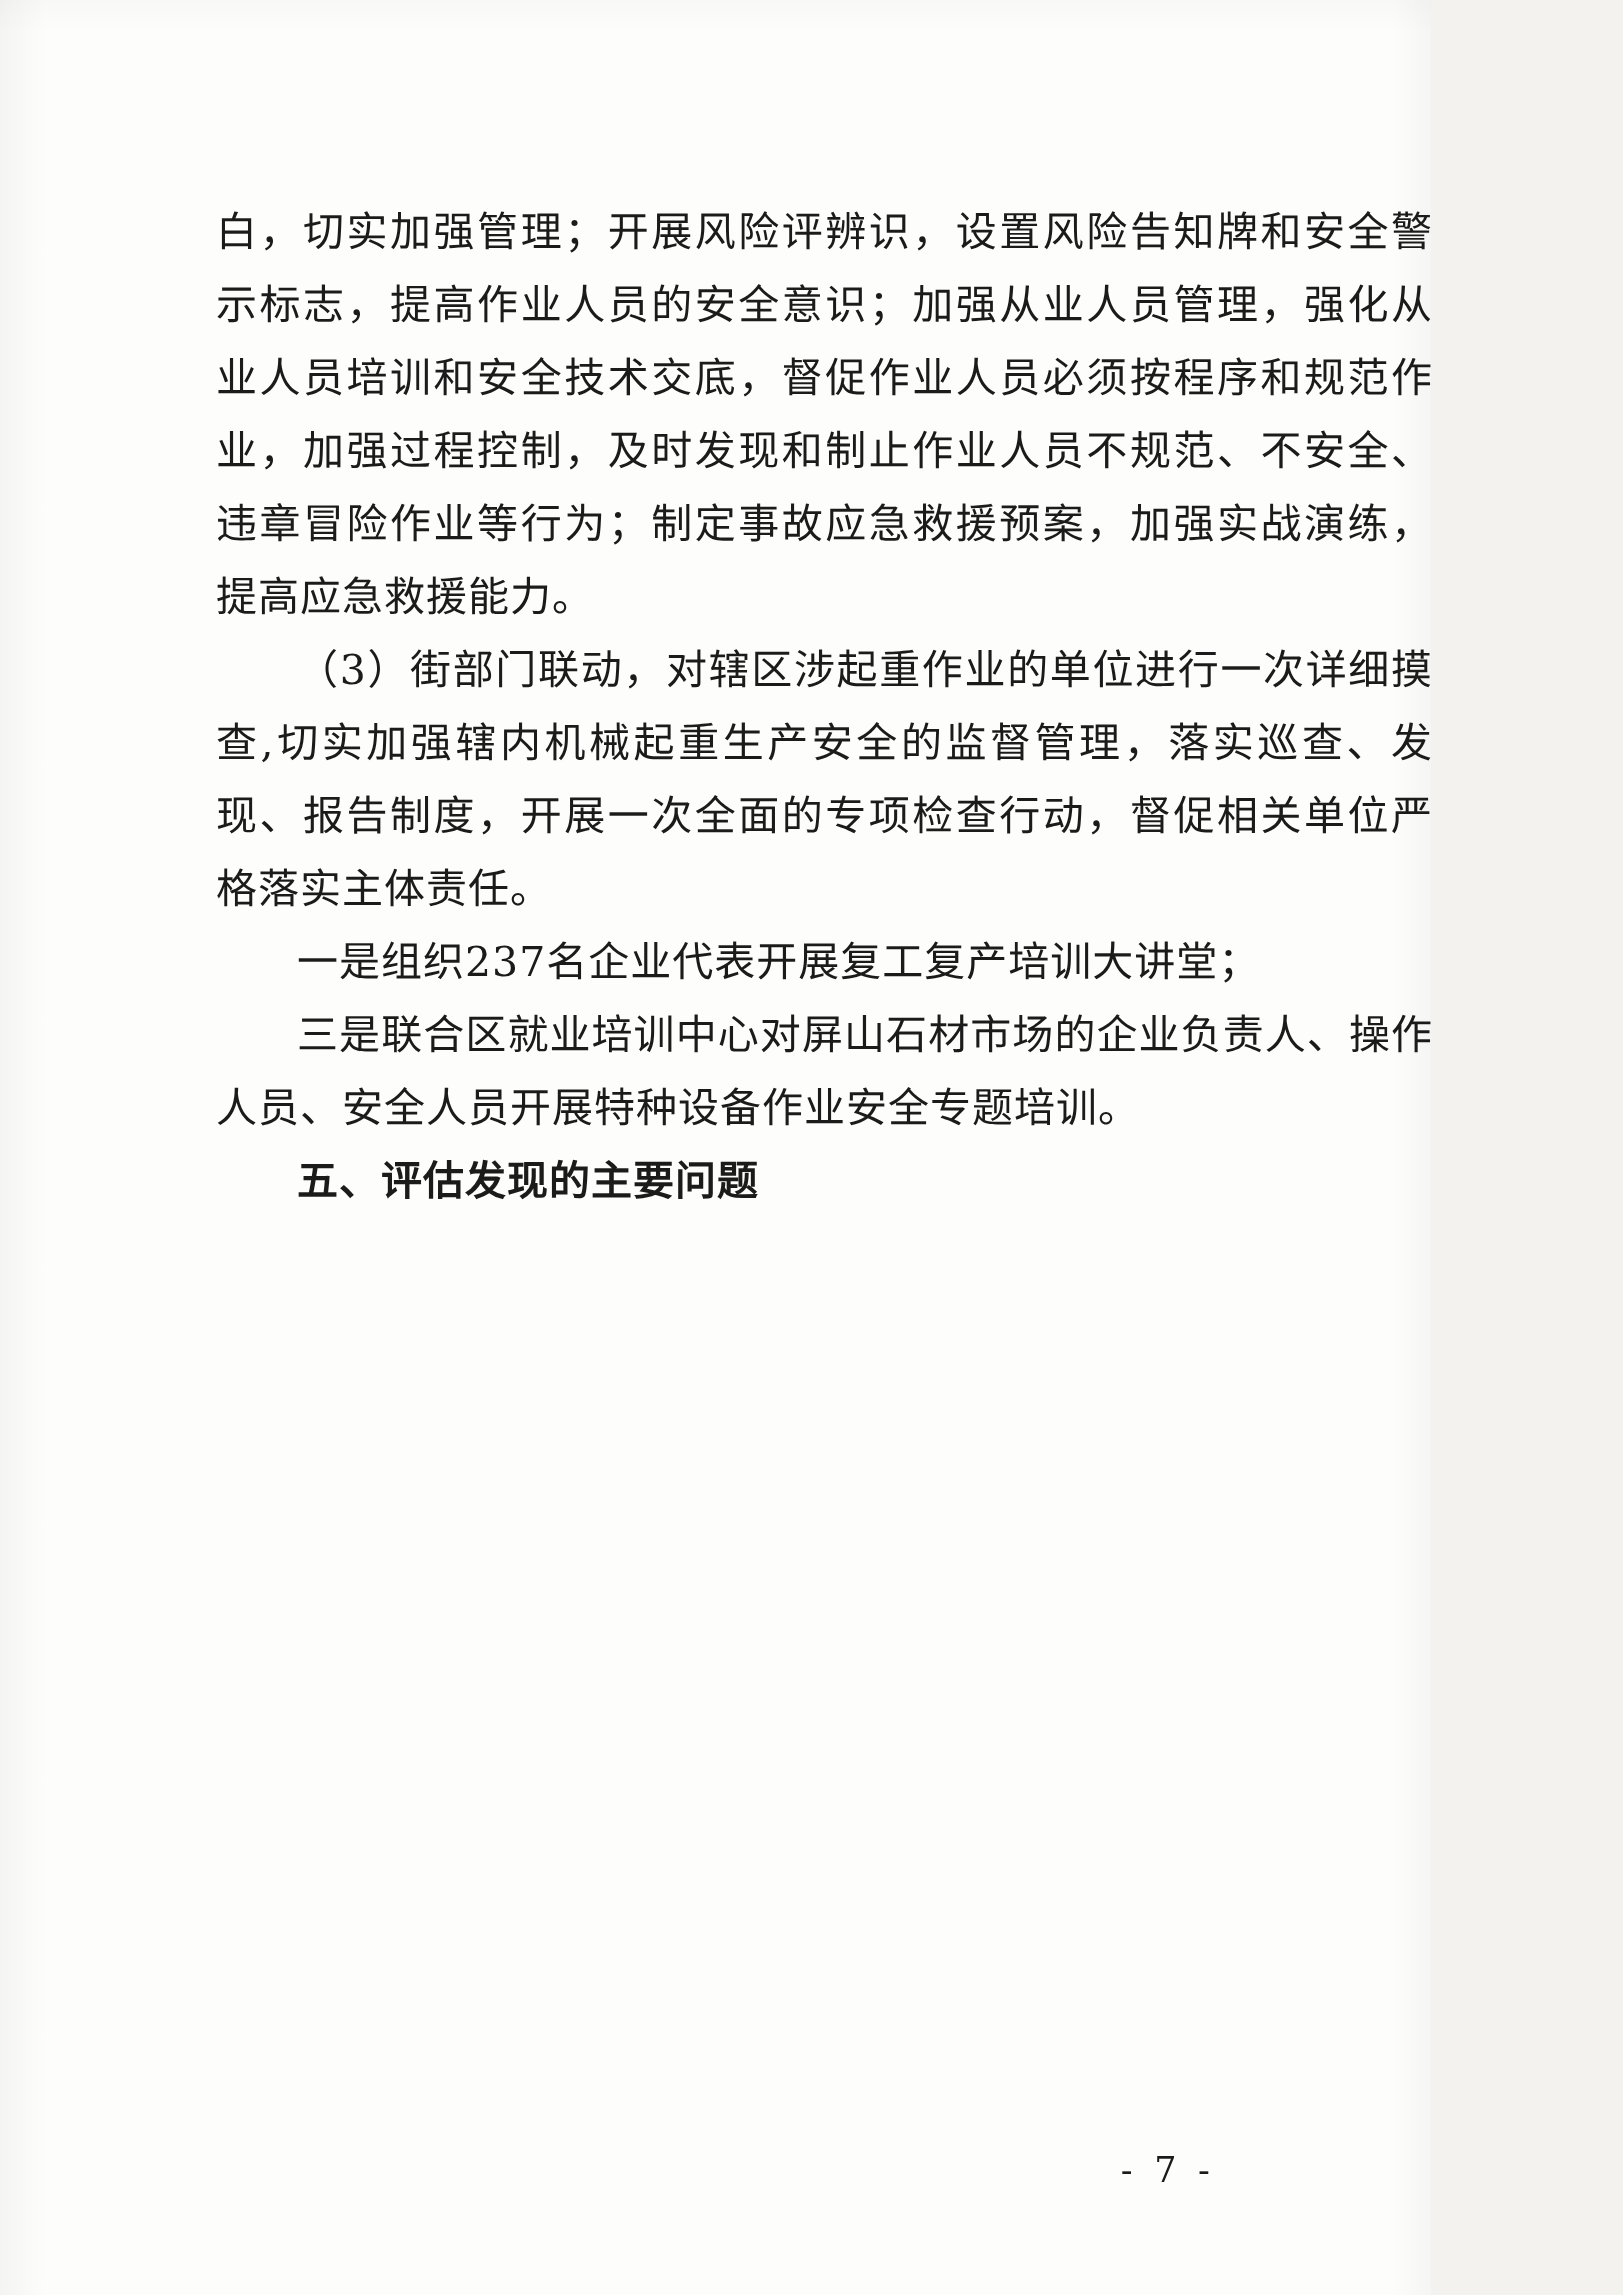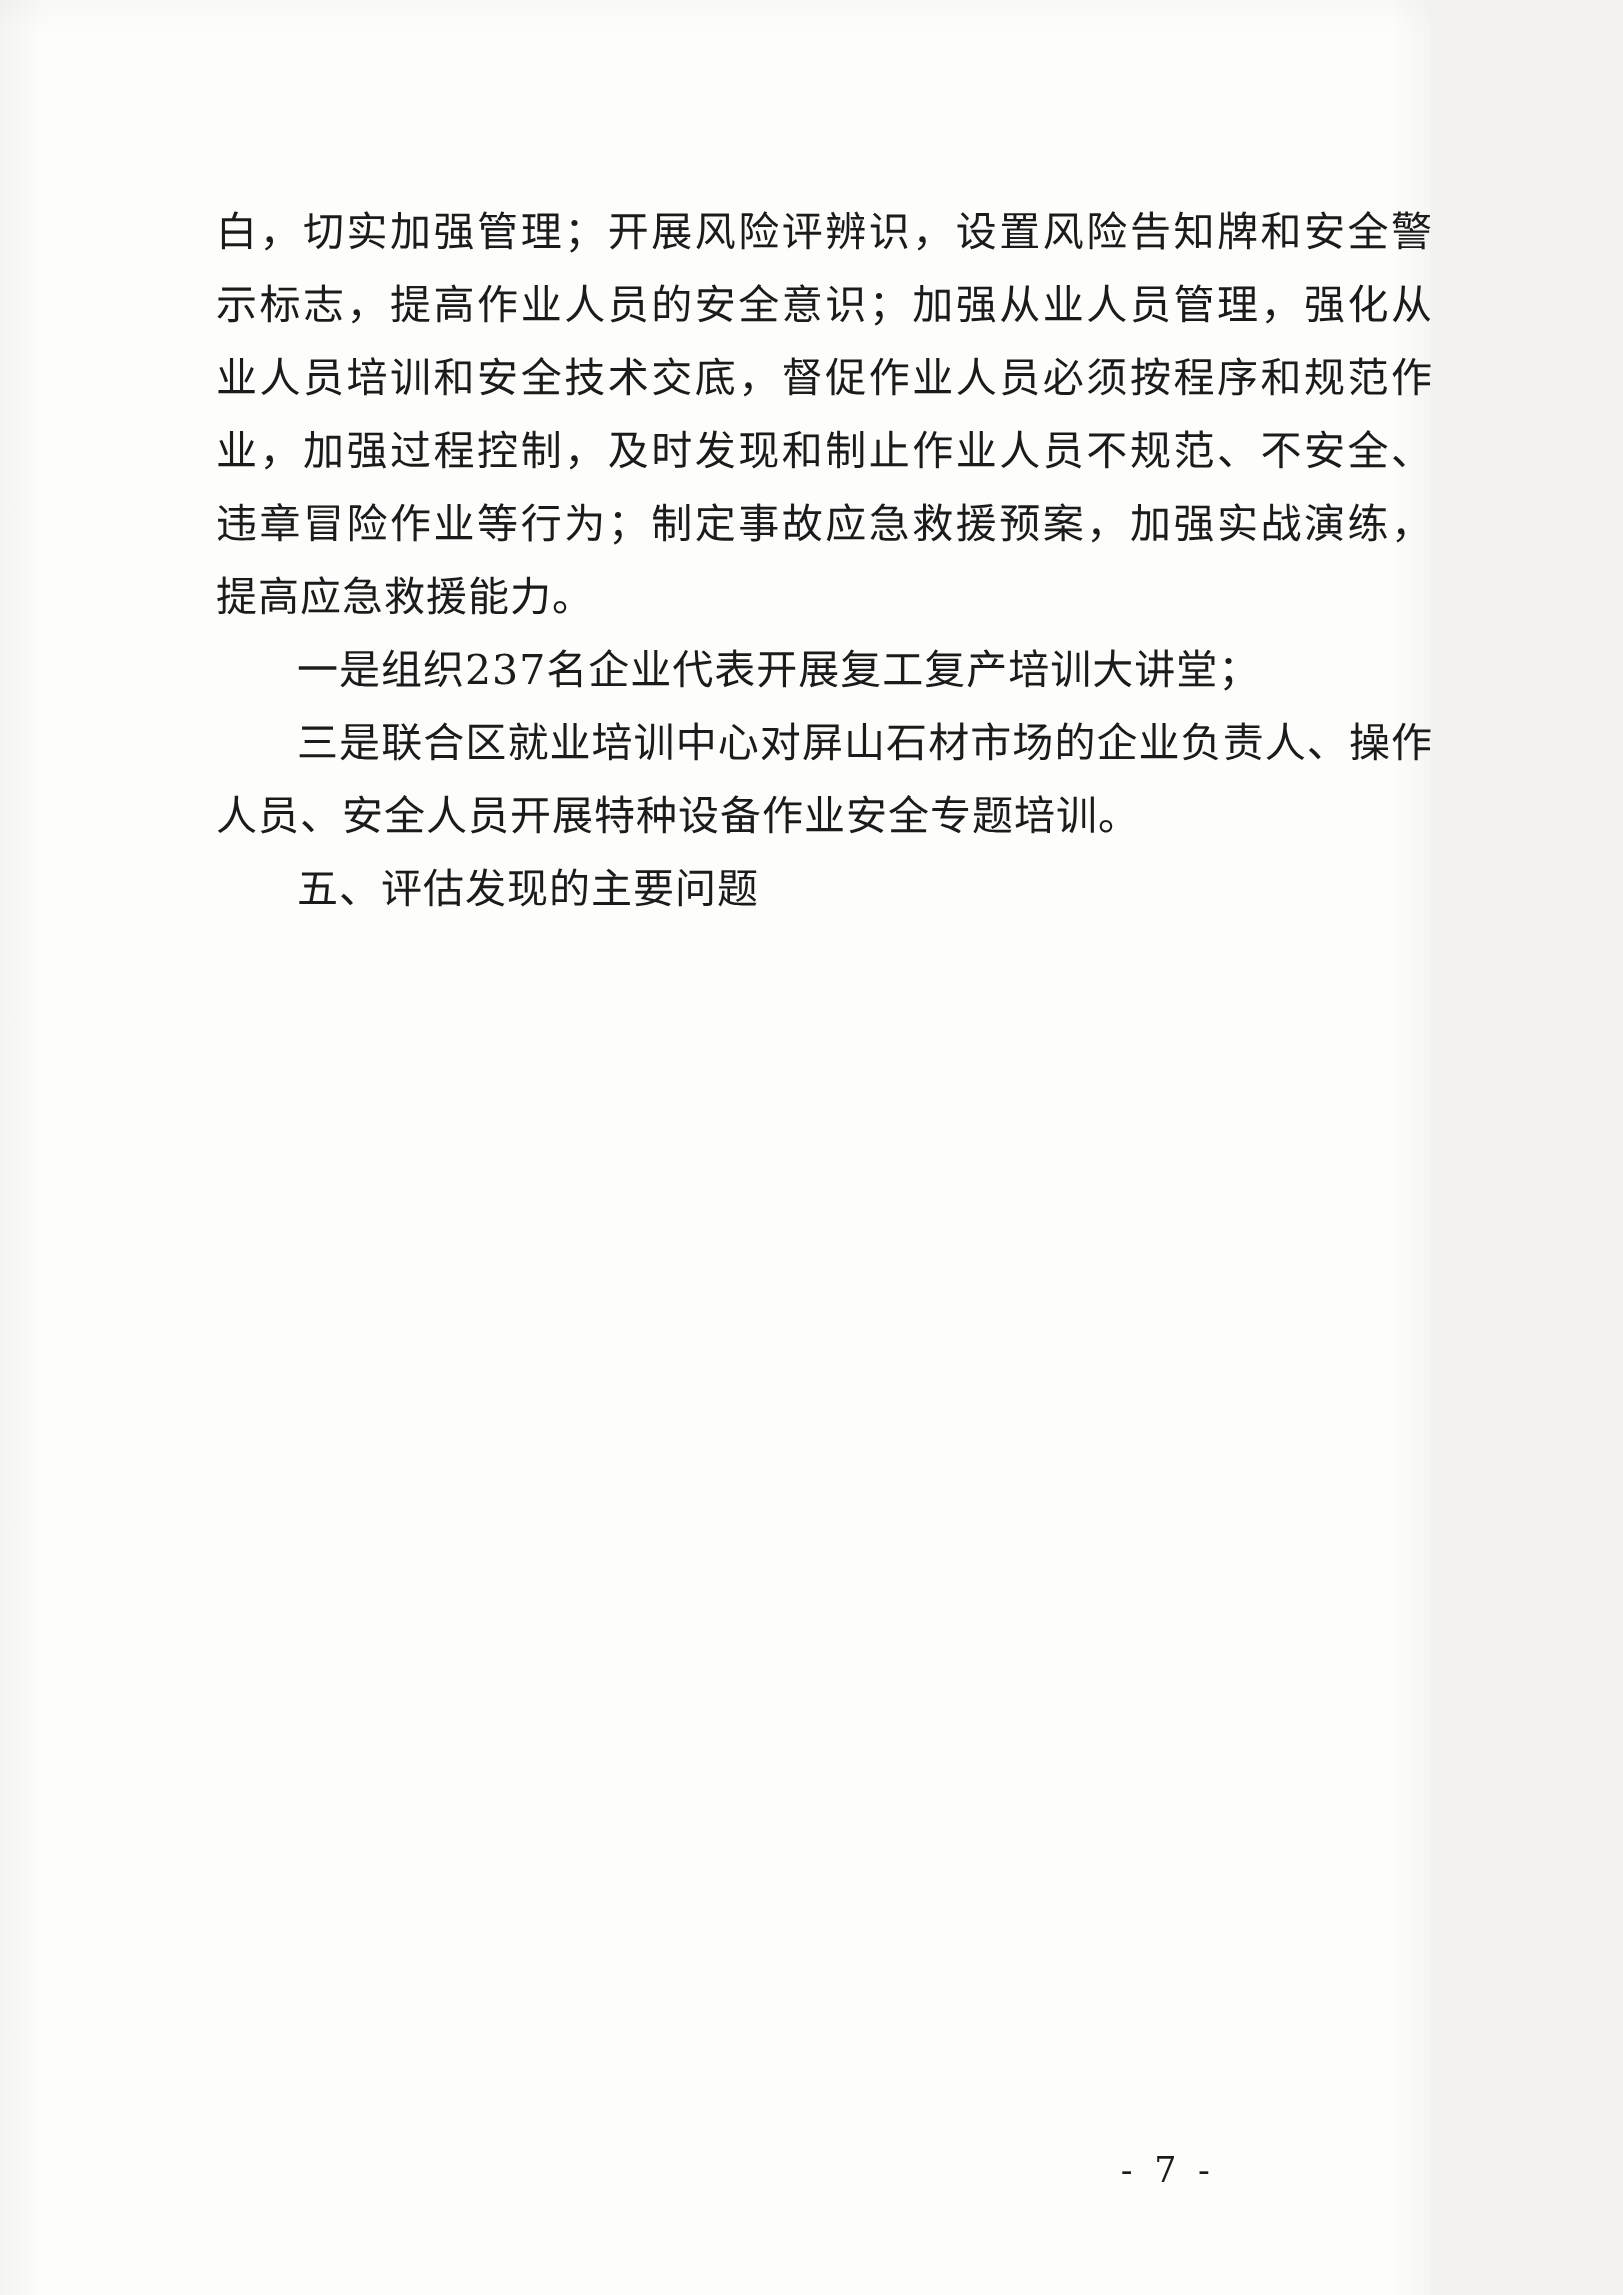--- a/index.html
+++ b/index.html
@@ -49,21 +49,21 @@
   p.indent {
     text-indent: 81px;
   }
   h3.heading {
     font-weight: 700;
     text-indent: 81px;
     font-size: 41px;
     line-height: 73px;
   }
   h3.heading-2 {
-    font-weight: 400;
+    font-weight: 700;
     text-indent: 81px;
     font-size: 41px;
     line-height: 73px;
   }
   .block + .block {
     margin-top: 0;
   }
   .pagenum-wrap {
     position: absolute;
     right: 216px;
@@ -75,20 +75,21 @@
   }
 </style>
 </head>
 <body>
 
 <div class="page">
   <div class="content">
 
     <p class="body block">白，切实加强管理；开展风险评辨识，设置风险告知牌和安全警示标志，提高作业人员的安全意识；加强从业人员管理，强化从业人员培训和安全技术交底，督促作业人员必须按程序和规范作业，加强过程控制，及时发现和制止作业人员不规范、不安全、违章冒险作业等行为；制定事故应急救援预案，加强实战演练，提高应急救援能力。</p>
 
+    <p class="indent block">（3）街部门联动，对辖区涉起重作业的单位进行一次详细摸查,切实加强辖内机械起重生产安全的监督管理，落实巡查、发现、报告制度，开展一次全面的专项检查行动，督促相关单位严格落实主体责任。</p>
 
 
     <p class="indent block">一是组织237名企业代表开展复工复产培训大讲堂；</p>
 
 
     <p class="indent block">三是联合区就业培训中心对屏山石材市场的企业负责人、操作人员、安全人员开展特种设备作业安全专题培训。</p>
 
 
     <h3 class="heading-2 block">五、评估发现的主要问题</h3>
 

